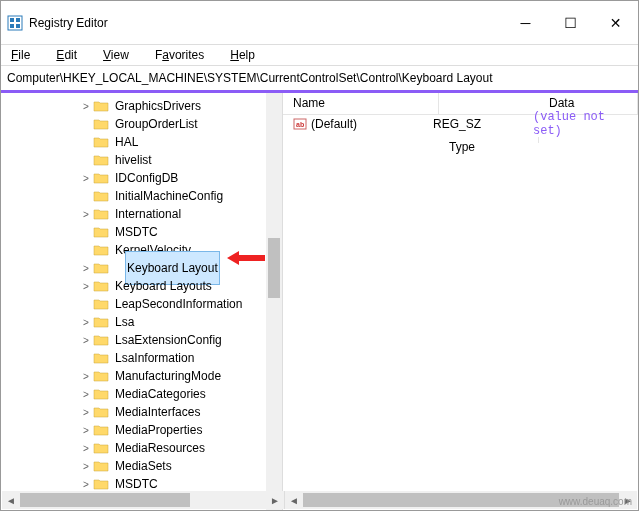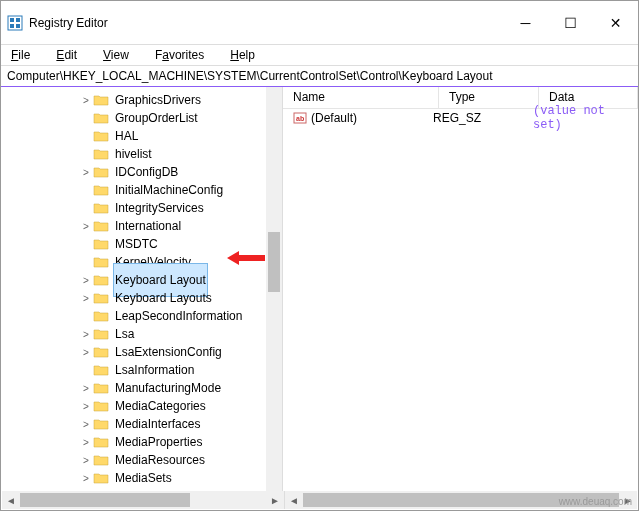--- a/index.html
+++ b/index.html
@@ -5,36 +5,36 @@
 * { box-sizing: border-box; margin: 0; padding: 0; }
 body { font-family: "Segoe UI", Tahoma, sans-serif; font-size: 12px; background: #fff; width: 639px; height: 511px; overflow: hidden; border: 1px solid #999; position: relative; }
 .titlebar { height: 44px; display: flex; align-items: center; padding-left: 6px; border-bottom: 1px solid #ddd; }
 .titlebar .icon { width: 16px; height: 16px; margin-right: 6px; }
 .titlebar .title { flex: 1; font-size: 12px; }
 .winbtns { display: flex; height: 100%; }
 .winbtn { width: 45px; display: flex; align-items: center; justify-content: center; font-size: 14px; }
 .menubar { height: 20px; display: flex; align-items: center; padding: 0 4px; gap: 14px; }
 .menuitem { padding: 2px 6px; font-size: 12px; }
 .menuitem .ul { text-decoration: underline; }
-.addrbar { height: 22px; border-top: 1px solid #ddd; border-bottom: 1px solid #8b5cf6; display: flex; align-items: center; padding: 0 6px; font-size: 12px; }
+.addrbar { height: 28px; border-top: 1px solid #ddd; border-bottom: 3px solid #8b5cf6; display: flex; align-items: center; padding: 0 6px; font-size: 12px; }
 .content { display: flex; height: calc(100% - 30px - 20px - 22px - 20px); }
 .tree { width: 282px; overflow: hidden; position: relative; border-right: 1px solid #ddd; }
 .tree-inner { padding: 4px 0 4px 0; height: 100%; overflow: hidden; }
 .treeitem { display: flex; align-items: center; height: 18px; padding-left: 80px; white-space: nowrap; }
 .exp { width: 10px; text-align: center; color: #666; font-size: 10px; margin-right: 2px; }
 .fico { width: 16px; height: 14px; margin-right: 4px; }
 .treeitem .lbl { padding: 0 2px; }
-.treeitem.sel .lbl { background: #cde8ff; border: 1px solid #7ab7e8; padding: 9px 1px; }
+.treeitem.sel .lbl { background: #cde8ff; border: 1px solid #7ab7e8; padding: 9px 1px; margin-left: 12px; }
 .vscroll { position: absolute; right: 0; top: 0; width: 16px; bottom: 0; background: #f0f0f0; }
 .vthumb { position: absolute; left: 2px; right: 2px; top: 145px; height: 60px; background: #c0c0c0; border-radius: 0; }
 .listpane { flex: 1; display: flex; flex-direction: column; }
 .listhdr { display: flex; height: 22px; border-bottom: 1px solid #e5e5e5; }
 .col { padding: 3px 10px; font-size: 12px; border-right: 1px solid #e5e5e5; }
 .col.name { width: 156px; }
-.col.type { width: 100px; }
+.col.type { width: 100px; margin-top: 44px; }
 .col.data { flex: 1; }
 .row { display: flex; height: 18px; align-items: center; }
 .cell { padding: 0 10px; font-size: 12px; }
 .cell.name { width: 140px; display: flex; align-items: center; }
 .cell.type { width: 100px; }
 .cell.data { flex: 1; color: #8b5cf6; font-family: Liberation Mono, monospace; }
 .valico { width: 14px; height: 14px; margin-right: 4px; }
 .hscroll { position: absolute; left: 1px; right: 1px; bottom: 1px; height: 18px; background: #f0f0f0; display: flex; }
 .hsc-left { width: 282px; position: relative; }
 .hsc-right { flex: 1; position: relative; border-left: 1px solid #ddd; }
@@ -115,27 +115,20 @@
           <span class="lbl">IDConfigDB</span>
         </div>
         <div class="treeitem">
           <span class="exp"></span>
           <span class="fico"><svg width="16" height="14">
               <path d="M1 3 L6 3 L7 4 L15 4 L15 12 L1 12 Z" fill="#ffd96a" stroke="#caa53b" stroke-width="0.5"></path>
             </svg></span>
           <span class="lbl">InitialMachineConfig</span>
         </div>
         <div class="treeitem">
-          <span class="exp"></span>
-          <span class="fico"><svg width="16" height="14">
-              <path d="M1 3 L6 3 L7 4 L15 4 L15 12 L1 12 Z" fill="#ffd96a" stroke="#caa53b" stroke-width="0.5"></path>
-            </svg></span>
-          <span class="lbl">IntegrityServices</span>
-        </div>
-        <div class="treeitem">
           <span class="exp">&gt;</span>
           <span class="fico"><svg width="16" height="14">
               <path d="M1 3 L6 3 L7 4 L15 4 L15 12 L1 12 Z" fill="#ffd96a" stroke="#caa53b" stroke-width="0.5"></path>
             </svg></span>
           <span class="lbl">International</span>
         </div>
         <div class="treeitem">
           <span class="exp"></span>
           <span class="fico"><svg width="16" height="14">
               <path d="M1 3 L6 3 L7 4 L15 4 L15 12 L1 12 Z" fill="#ffd96a" stroke="#caa53b" stroke-width="0.5"></path>

